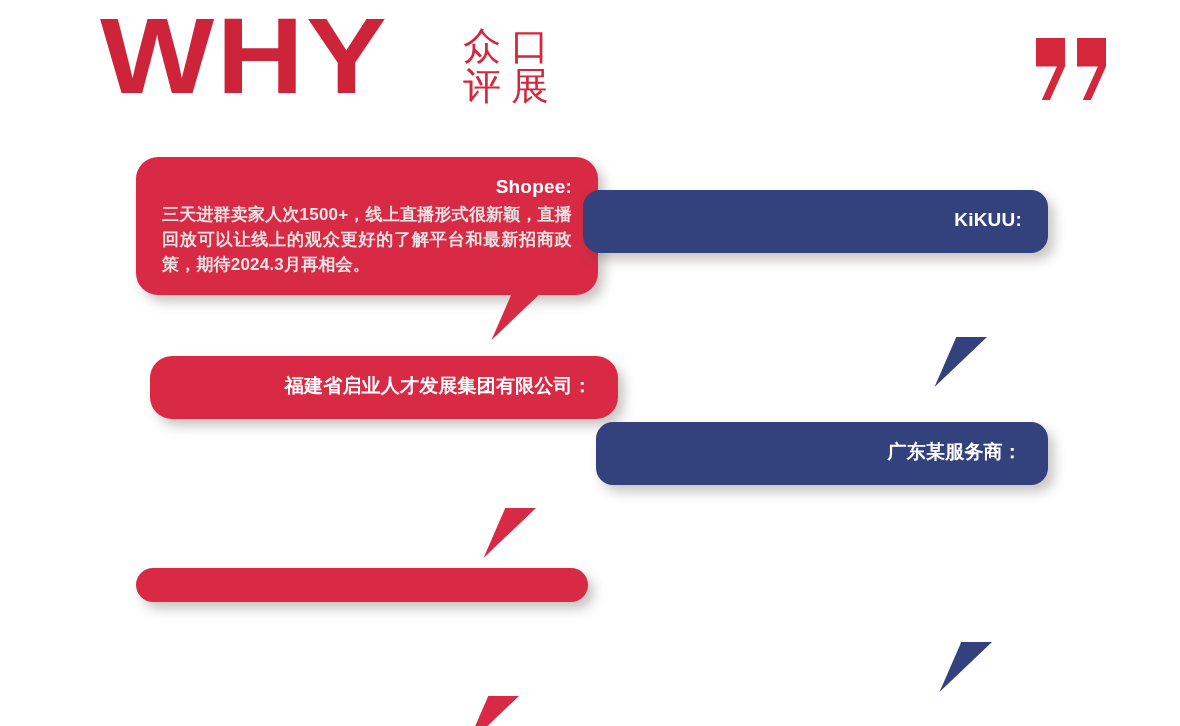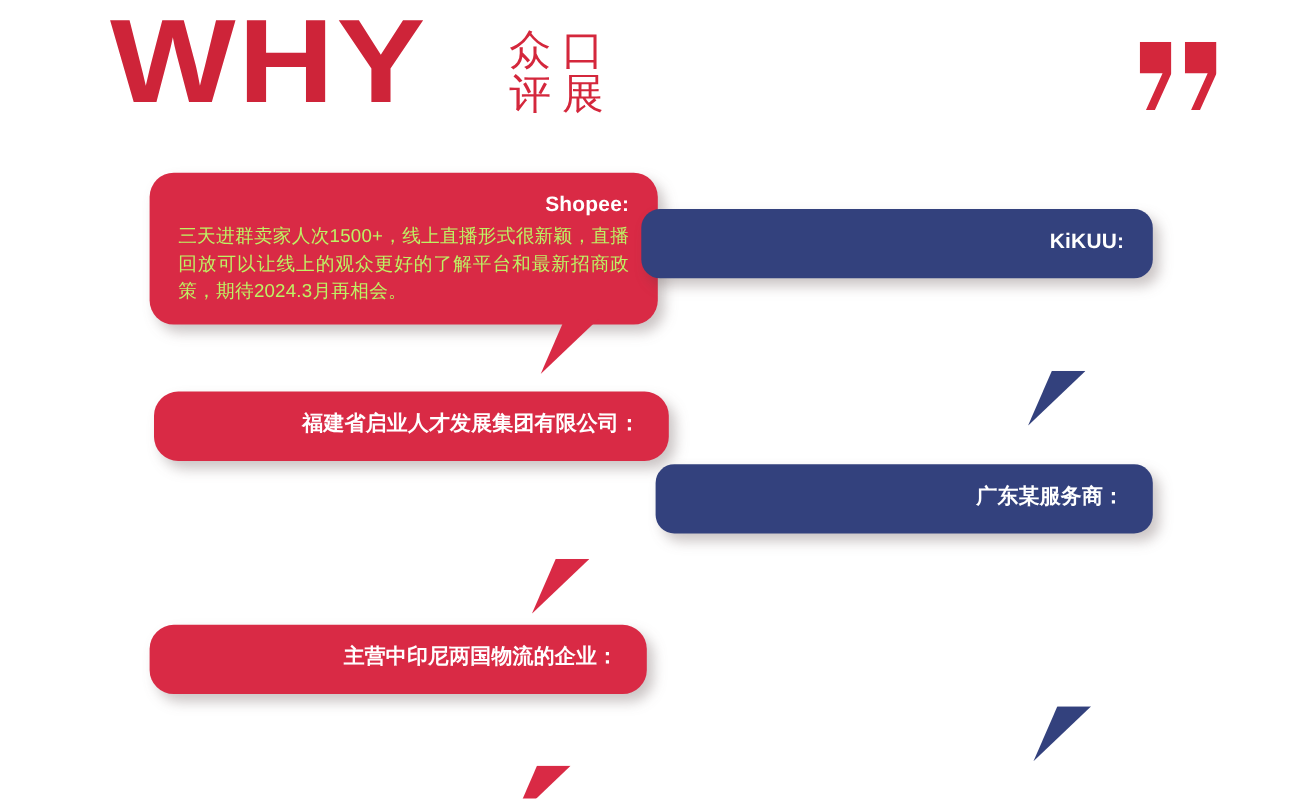--- a/index.html
+++ b/index.html
@@ -86,24 +86,24 @@
   .bubble .b-title {
     color: #ffffff;
     font-size: 19px;
     line-height: 27px;
     font-weight: bold;
     margin: 0 0 2px 0;
     letter-spacing: 0.2px;
     text-align: right;
   }
   .bubble .b-body {
-    color: #bef264;
+    color: #e5e5e5;
     font-size: 17px;
     line-height: 25px;
-    font-weight: normal;
+    font-weight: bold;
     margin: 0;
     letter-spacing: 0.2px;
     text-align: justify;
   }
 
   
   .tail {
     position: absolute;
     width: 64px;
     height: 50px;
@@ -115,21 +115,21 @@
     clip-path: polygon(100% 0, 100% 0, 18% 100%, 52% 0);
   }
 
   
   #bubble-shopee   { left: 136px; top: 157px;  width: 462px; z-index: 2; }
   #tail-shopee     { left: 480px; top: 290px;  z-index: 2; }
 
   #bubble-kikuu    { left: 583px; top: 190px;  width: 465px; z-index: 4; }
   #tail-kikuu      { left: 923px; top: 337px;  z-index: 4; }
 
-  #bubble-fujian   { left: 140px; top: 356px;  width: 468px; z-index: 2; }
+  #bubble-fujian   { left: 150px; top: 356px;  width: 468px; z-index: 2; }
   #tail-fujian     { left: 472px; top: 508px;  z-index: 2; }
 
   #bubble-guangdong{ left: 596px; top: 422px;  width: 452px; z-index: 4; }
   #tail-guangdong  { left: 928px; top: 642px;  z-index: 4; }
 
   #bubble-logistics{ left: 136px; top: 568px;  width: 452px; z-index: 2; }
   #tail-logistics  { left: 455px; top: 696px;  z-index: 2; }
 </style>
 </head>
 <body>
@@ -167,15 +167,14 @@
   <p class="b-title">福建省启业人才发展集团有限公司：</p>
 </div>
 <div class="tail red dir-left" id="tail-fujian"></div>
 
 <div class="bubble blue" id="bubble-guangdong">
   <p class="b-title">广东某服务商：</p>
 </div>
 <div class="tail blue dir-left" id="tail-guangdong"></div>
 
 <div class="bubble red" id="bubble-logistics">
-  <p class="b-title">主营中印尼两国物流的企业：</p>
 </div>
 <div class="tail red dir-left" id="tail-logistics"></div>
 
 </body></html>

